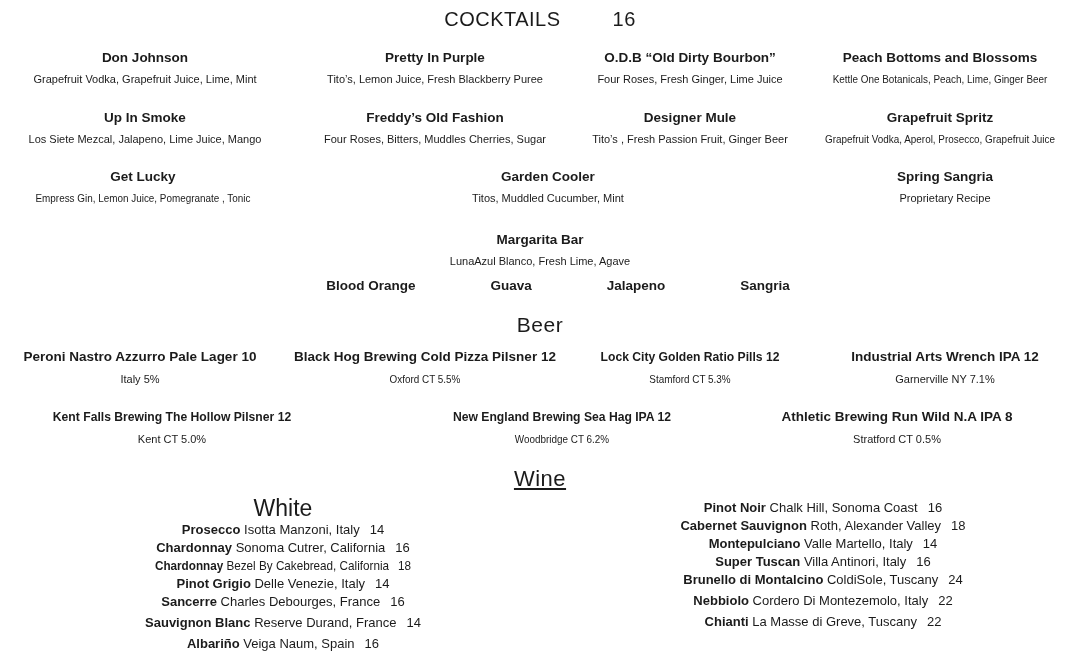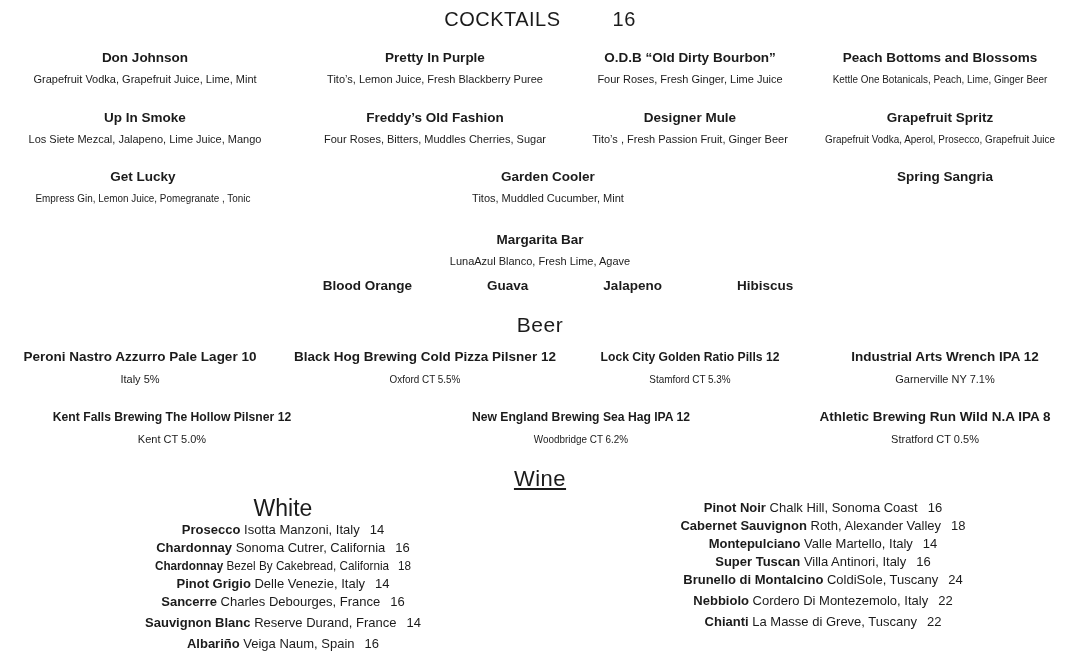--- a/index.html
+++ b/index.html
@@ -20,21 +20,21 @@
   .menu-item { text-align:center; }
   .item-name { font-weight:bold; font-size:13.5px; line-height:17px; }
   .item-desc { font-size:11px; line-height:14px; margin-top:6px; }
 
   .margarita { text-align:center; margin-top:26px; }
   .flavors { display:flex; justify-content:center; gap:75px; margin-top:9px; font-weight:bold; font-size:13.5px; line-height:17px; transform:translateX(18px); }
 
   
   .beer-title { margin-top:17px; }
   .beer-row-1 { display:grid; grid-template-columns:280px 290px 240px 270px; margin-top:9px; }
-  .beer-row-2 { display:grid; grid-template-columns:344px 436px 300px; margin-top:22px;gap:19px; }
+  .beer-row-2 { display:grid; grid-template-columns:344px 436px 300px; margin-top:22px; }
   .beer-row-2 .shift-left { transform:translateX(-33px); }
   .beer-item { text-align:center; }
   .beer-sub { font-size:11px; line-height:14px; margin-top:7px; }
 
   
   .wine-title-wrap { margin-top:19px; }
   .wine-cols { display:grid; grid-template-columns:566px 514px; margin-top:4px; }
   .wine-col { text-align:center; }
   .wine-heading { font-size:23px; line-height:22px; }
   .wine-list { margin-top:2px; }
@@ -97,31 +97,32 @@
     <div class="menu-item">
       <div class="item-name">Get Lucky</div>
       <div class="item-desc condensed">Empress  Gin, Lemon Juice, Pomegranate , Tonic</div>
     </div>
     <div class="menu-item">
       <div class="item-name">Garden Cooler</div>
       <div class="item-desc">Titos, Muddled Cucumber, Mint</div>
     </div>
     <div class="menu-item">
       <div class="item-name">Spring Sangria</div>
+      <div class="item-desc">Proprietary Recipe</div>
     </div>
   </div>
 
   <div class="margarita">
     <div class="item-name">Margarita Bar</div>
     <div class="item-desc">LunaAzul Blanco, Fresh Lime, Agave</div>
     <div class="flavors">
       <span>Blood Orange</span>
       <span>Guava</span>
       <span>Jalapeno</span>
-      <span>Hibiscus</span>
+      <span>Sangria</span>
     </div>
   </div>
 
   <div class="section-title beer-title">Beer</div>
 
   <div class="beer-row-1">
     <div class="beer-item">
       <div class="item-name">Peroni  Nastro Azzurro Pale Lager 10</div>
       <div class="beer-sub">Italy   5%</div>
     </div>

